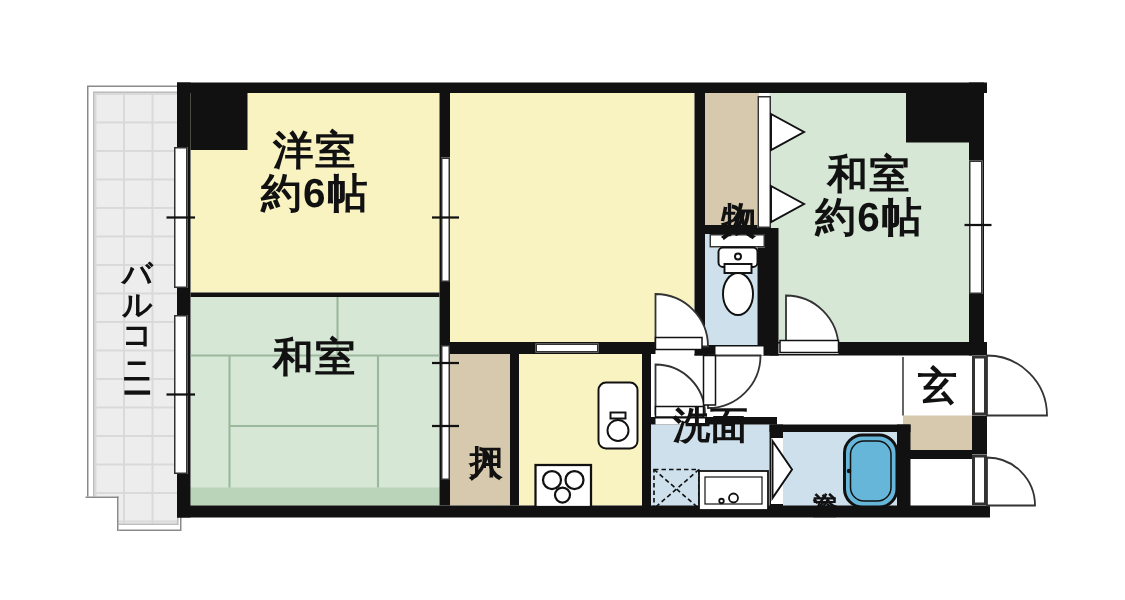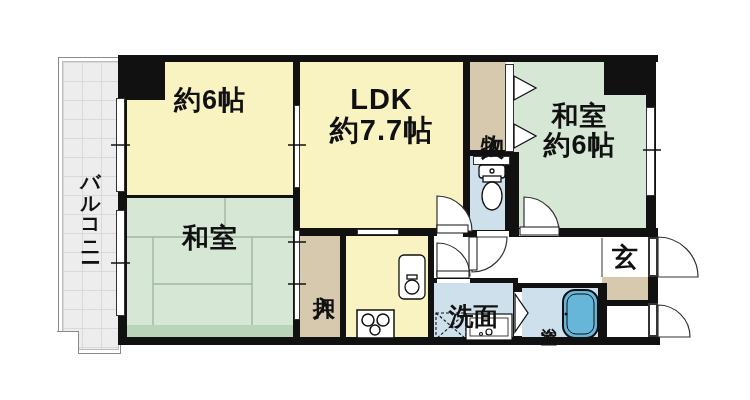--- a/index.html
+++ b/index.html
@@ -168,33 +168,30 @@
     </g>
 
     <g>
       <rect x="563" y="290" width="35" height="48" rx="12" fill="#66b6da" stroke="#111" stroke-width="2"></rect>
       <rect x="567" y="294" width="27" height="40" rx="9" fill="none" stroke="#111" stroke-width="1"></rect>
       <circle cx="566" cy="314" r="1.5" fill="#111"></circle>
     </g>
   </svg>
 
   <div class="lbl" style="left:127px;top:86px;width:166px;font-size:27px">
+    <div>洋室</div>
     <div>約6帖</div>
-  </div>
-  <div class="lbl" style="left:300px;top:84px;width:163px;font-size:29px">
-    <div>LDK</div>
-    <div>約7.7帖</div>
   </div>
   <div class="lbl" style="left:513px;top:102px;width:133px;font-size:27px">
     <div>和室</div>
     <div>約6帖</div>
   </div>
   <div class="lbl" style="left:127px;top:224px;width:166px;font-size:27px">
     <div>和室</div>
   </div>
   <div class="vlbl" style="left:476px;top:80px;width:28px;height:74px;font-size:23px">物入</div>
   <div class="vlbl" style="left:307px;top:244px;width:28px;height:70px;font-size:22px">押入</div>
-  <div class="lbl" style="left:434px;top:303px;width:79px;font-size:25px;letter-spacing:0">洗面</div>
+  <div class="lbl" style="left:434px;top:271px;width:79px;font-size:25px;letter-spacing:0">洗面</div>
   <div class="vlbl" style="left:535px;top:292px;width:22px;height:46px;font-size:16px">浴室</div>
   <div class="lbl" style="left:602px;top:243px;width:46px;font-size:26px;letter-spacing:0">玄</div>
   <div class="vlbl" style="left:75px;top:138px;width:26px;height:135px;font-size:20px">バルコニー</div>
 
 </div>
 
 </body></html>

